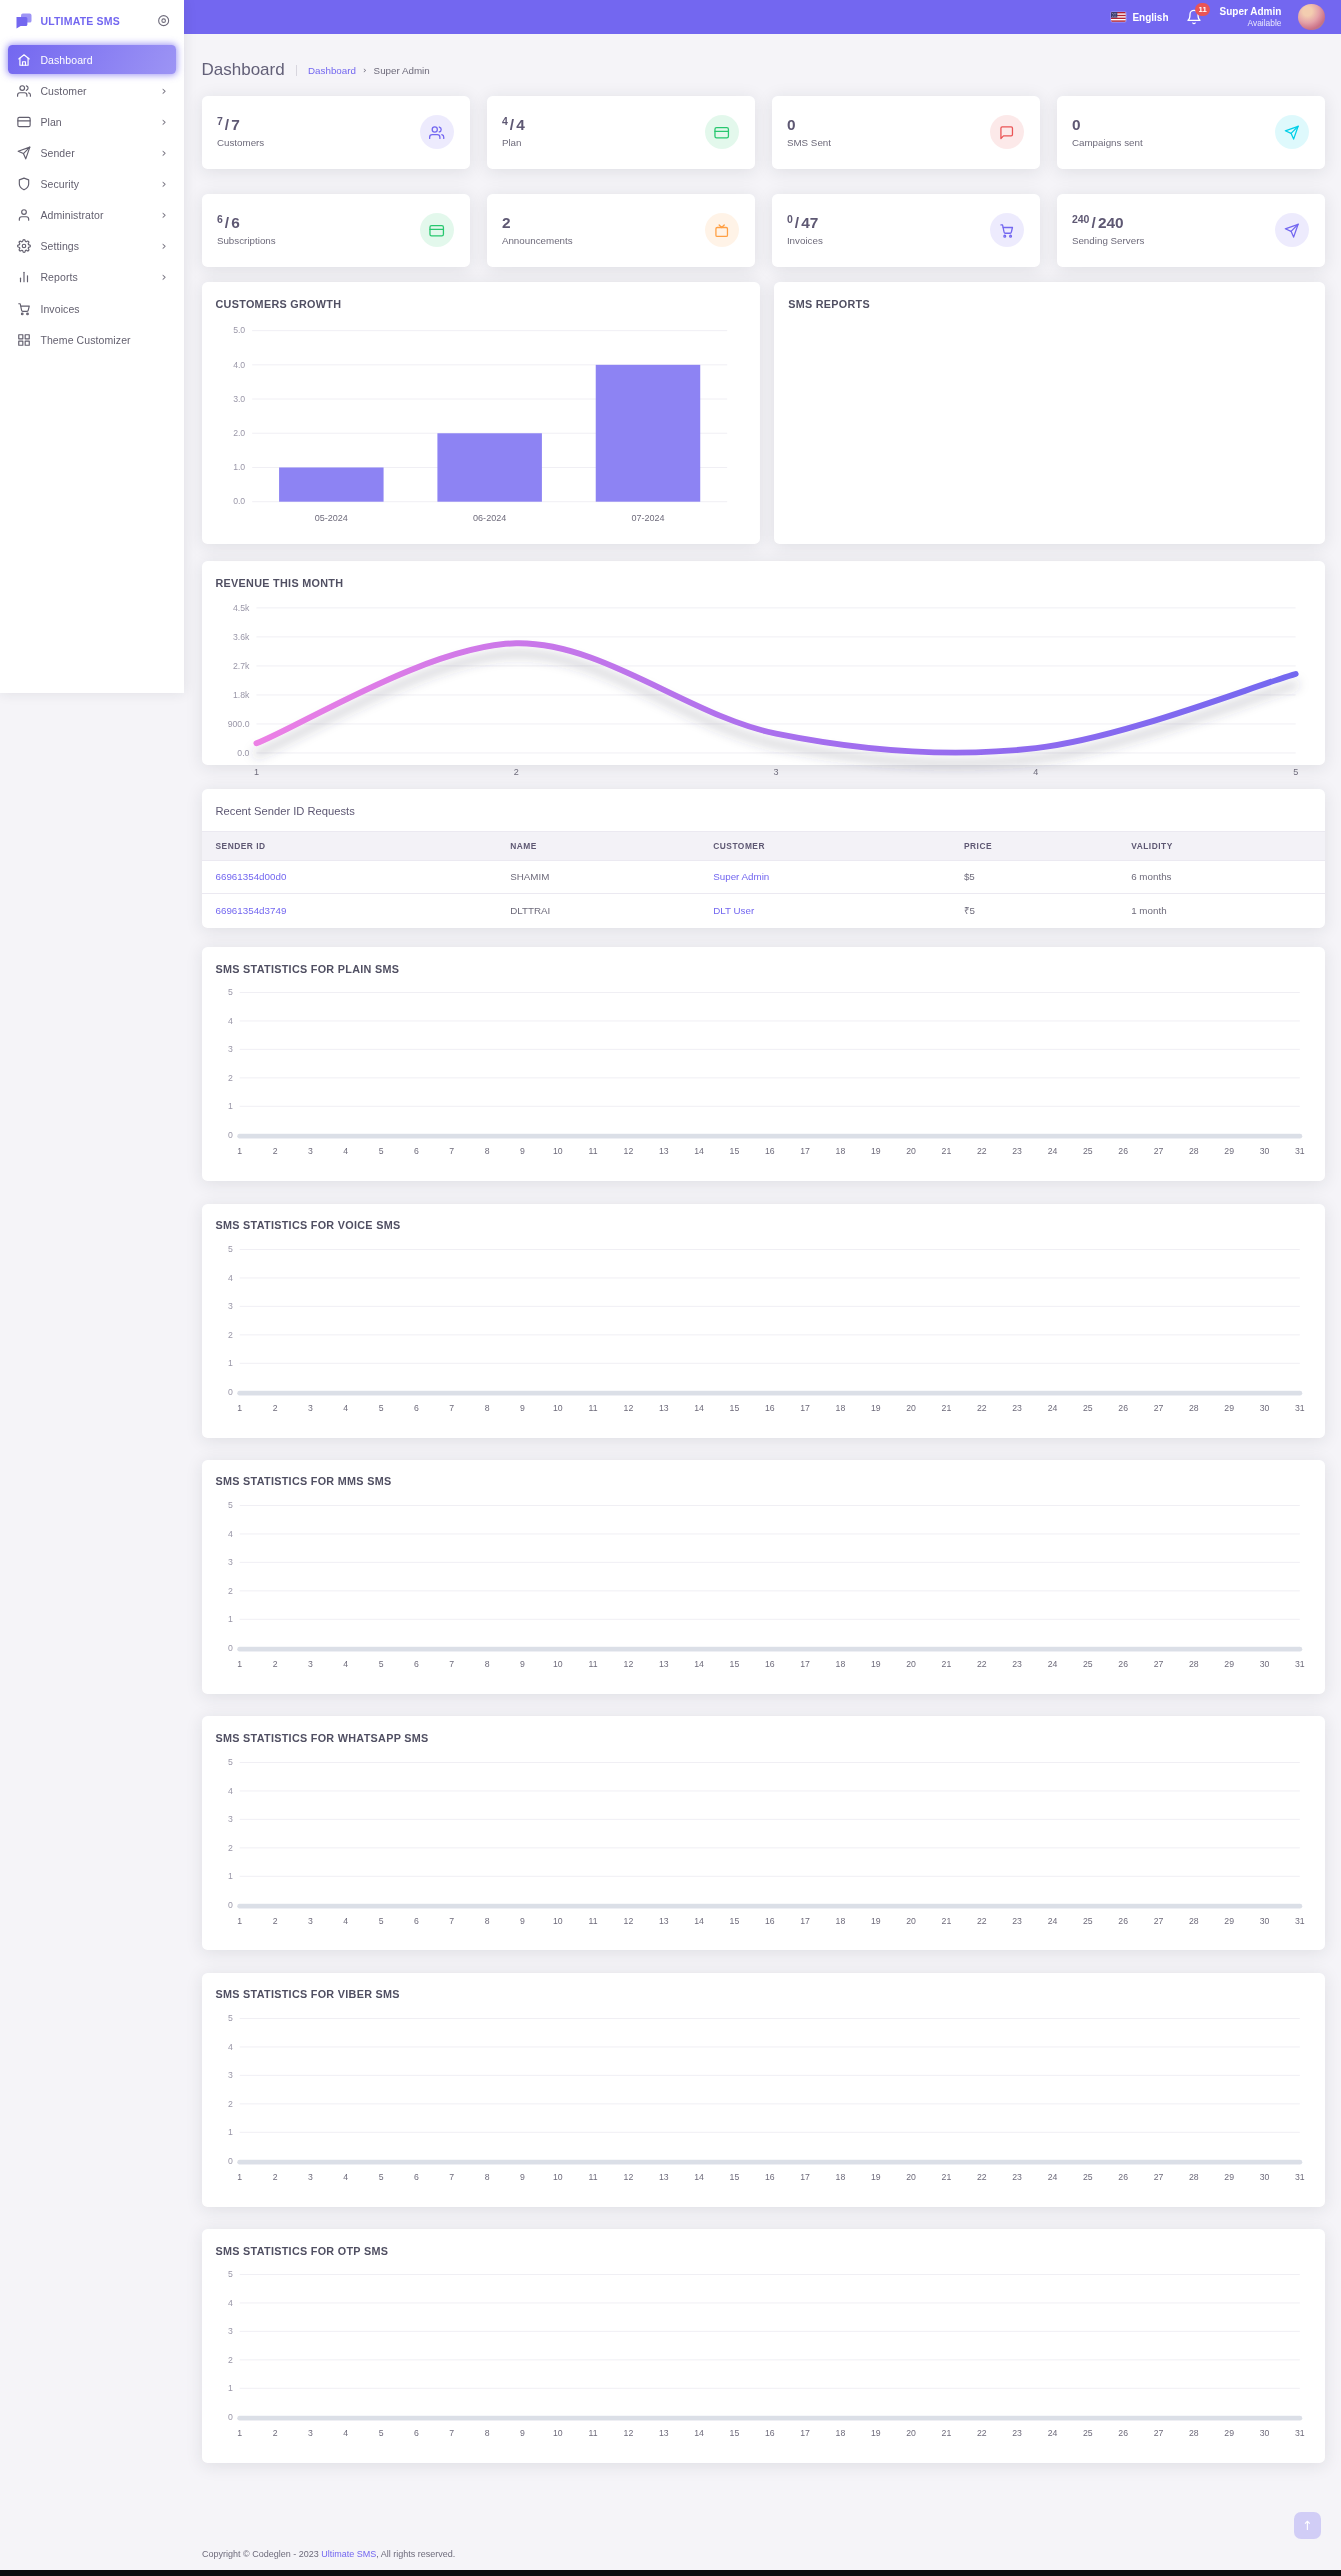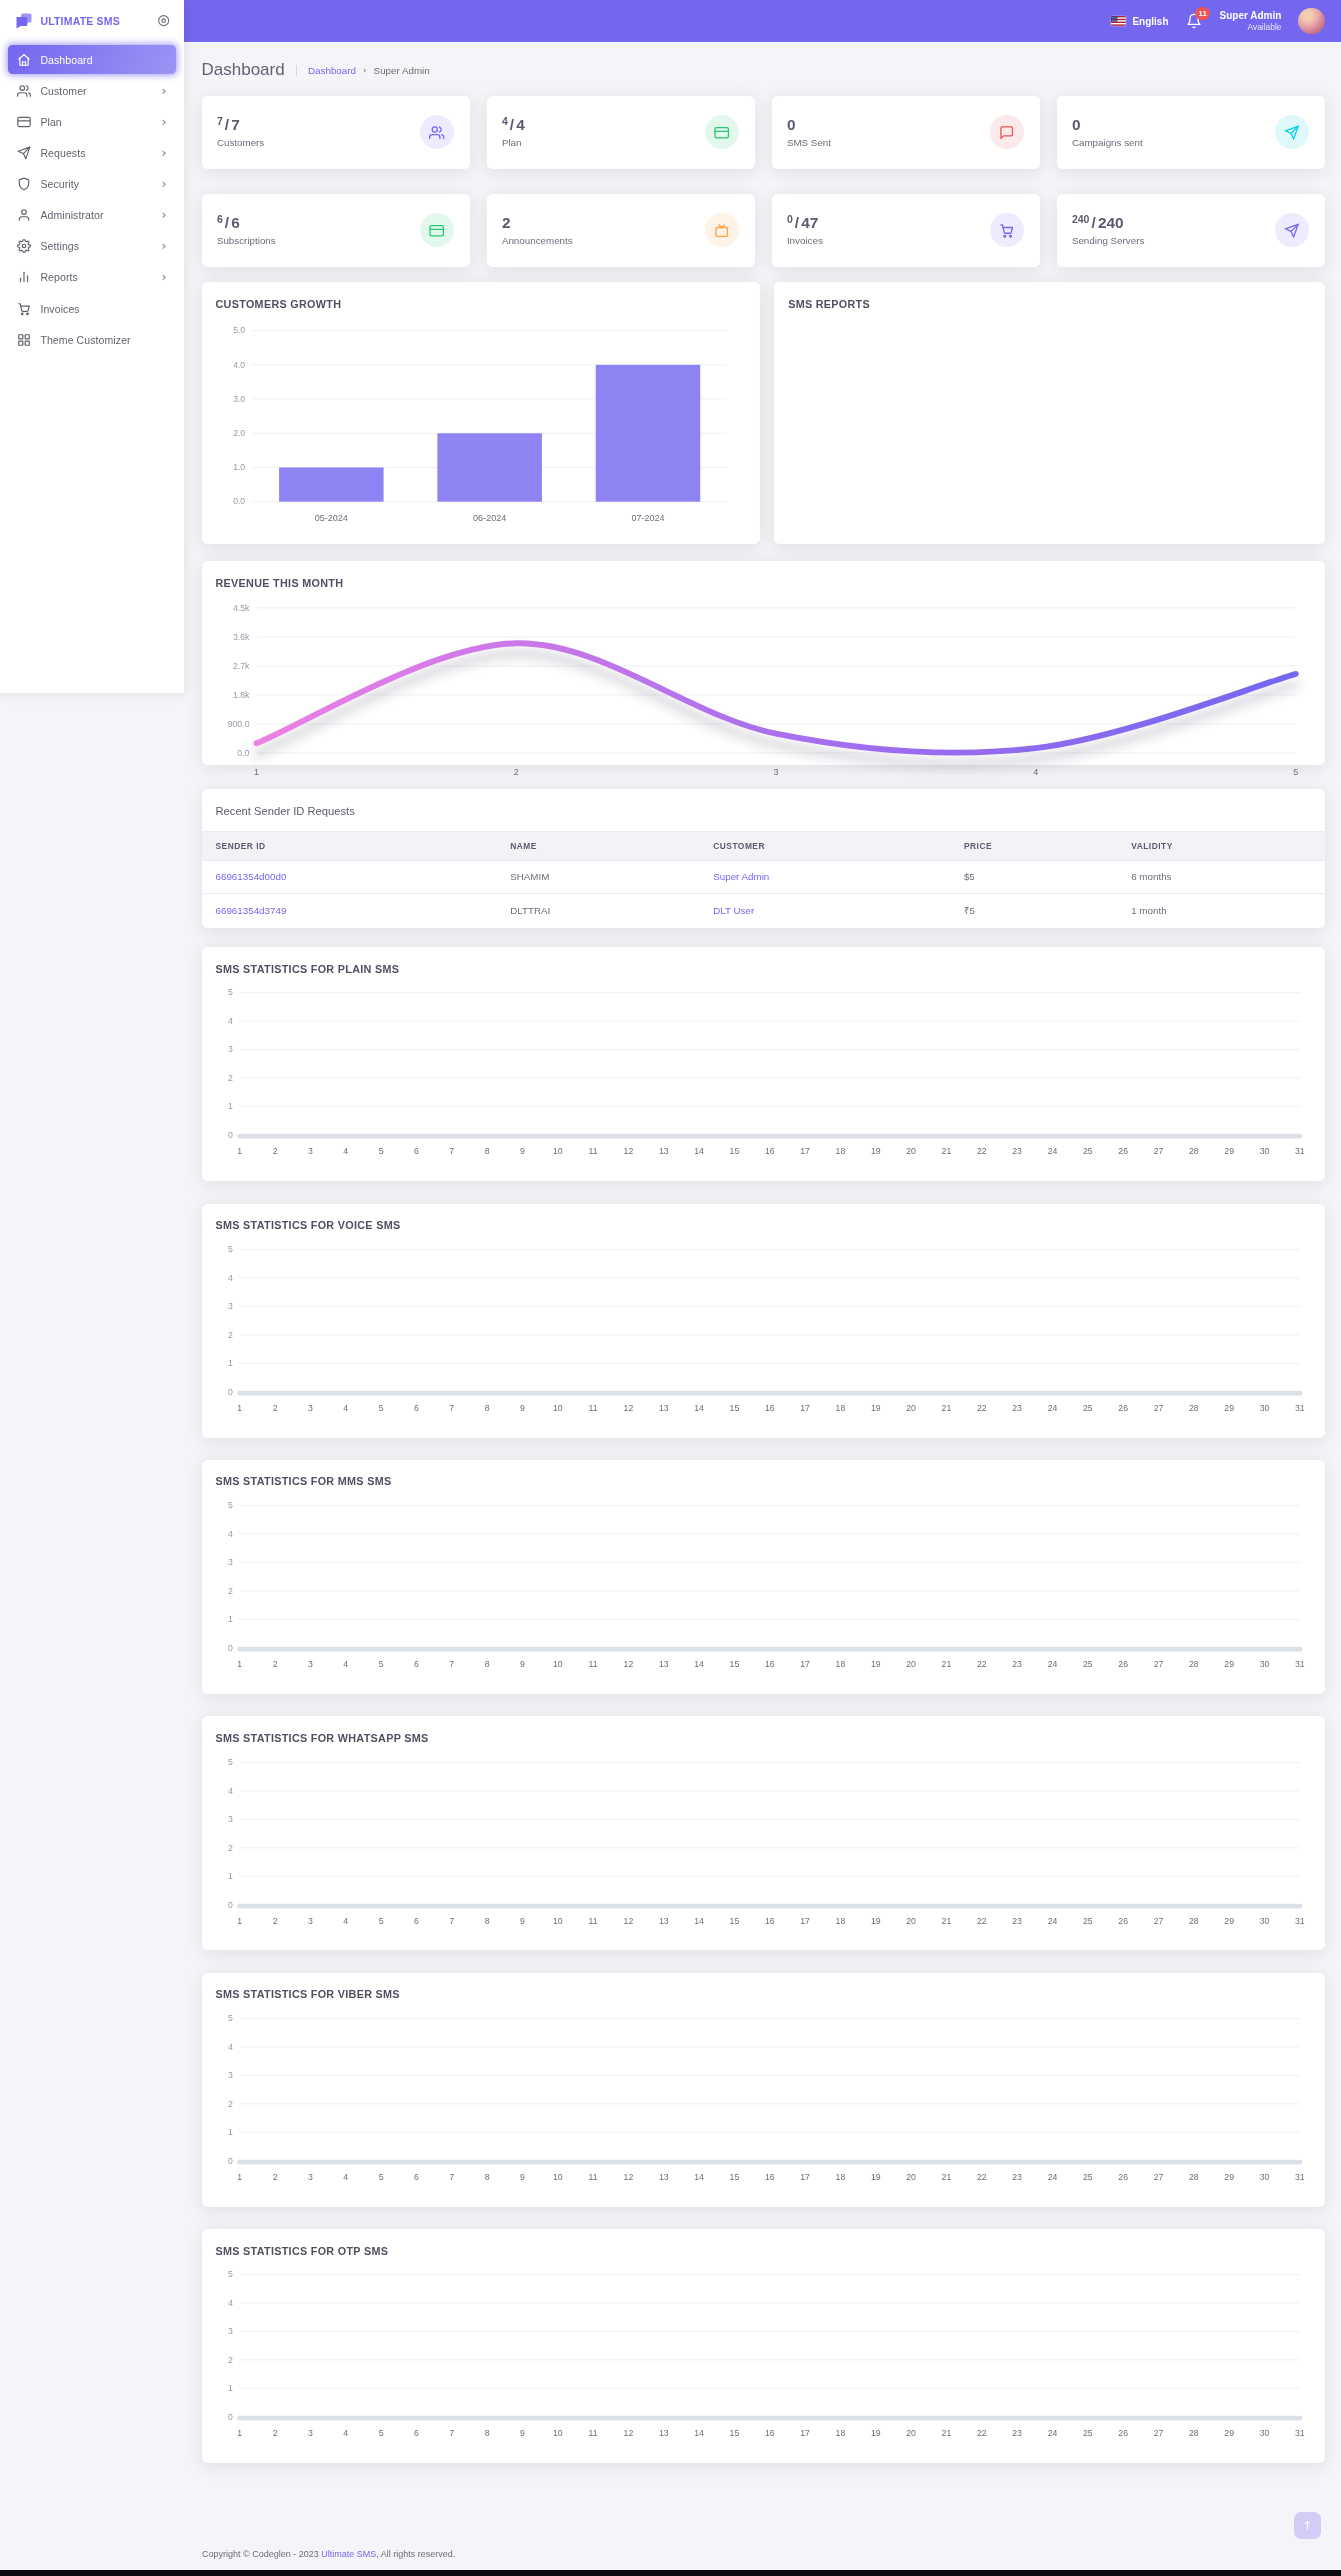--- a/index.html
+++ b/index.html
@@ -5,21 +5,21 @@
   * { margin:0; padding:0; box-sizing:border-box; }
   html,body { width:1342px; }
   body {
     position:relative; height:2576px; background:#f5f4f8;
     font-family:"Liberation Sans", sans-serif; color:#5e5873; overflow:hidden;
   }
   svg { display:block; }
 
   
   .topbar {
-    position:absolute; left:184px; right:0; top:0; height:42px;
+    position:absolute; left:184px; right:0; top:0; height:34px;
     background:#7367f0; display:flex; align-items:center; justify-content:flex-end;
     gap:17px; padding-right:17px; z-index:1;
   }
   .lang { display:flex; align-items:center; gap:6.3px; color:#fff; font-size:10px; font-weight:700; cursor:pointer; }
   .flag { width:14.7px; height:9.8px; border-radius:1.4px; overflow:hidden; box-shadow:0 0 0 0.7px rgba(255,255,255,.25); }
   .bell-wrap { position:relative; color:#fff; cursor:pointer; width:17px; height:17px; }
   .bell-badge {
     position:absolute; top:-5.6px; right:-7.7px; min-width:14px; height:12.6px; padding:0 3.5px;
     background:#ea5455; color:#fff; font-size:7.7px; font-weight:700; border-radius:7px;
     display:flex; align-items:center; justify-content:center;
@@ -164,21 +164,21 @@
         <span class="mi-label">Plan</span>
         <span class="mi-chevron">›</span>
       </div>
       <div class="menu-item">
         <span class="mi-icon">
           <svg viewBox="0 0 24 24" width="14" height="14" fill="none" stroke="currentColor" stroke-width="2" stroke-linecap="round" stroke-linejoin="round">
             <line x1="22" y1="2" x2="11" y2="13"></line>
             <polygon points="22 2 15 22 11 13 2 9 22 2"></polygon>
           </svg>
         </span>
-        <span class="mi-label">Requests</span>
+        <span class="mi-label">Sender</span>
         <span class="mi-chevron">›</span>
       </div>
       <div class="menu-item">
         <span class="mi-icon">
           <svg viewBox="0 0 24 24" width="14" height="14" fill="none" stroke="currentColor" stroke-width="2" stroke-linecap="round" stroke-linejoin="round">
             <path d="M12 22s8-4 8-10V5l-8-3-8 3v7c0 6 8 10 8 10z"></path>
           </svg>
         </span>
         <span class="mi-label">Security</span>
         <span class="mi-chevron">›</span>

